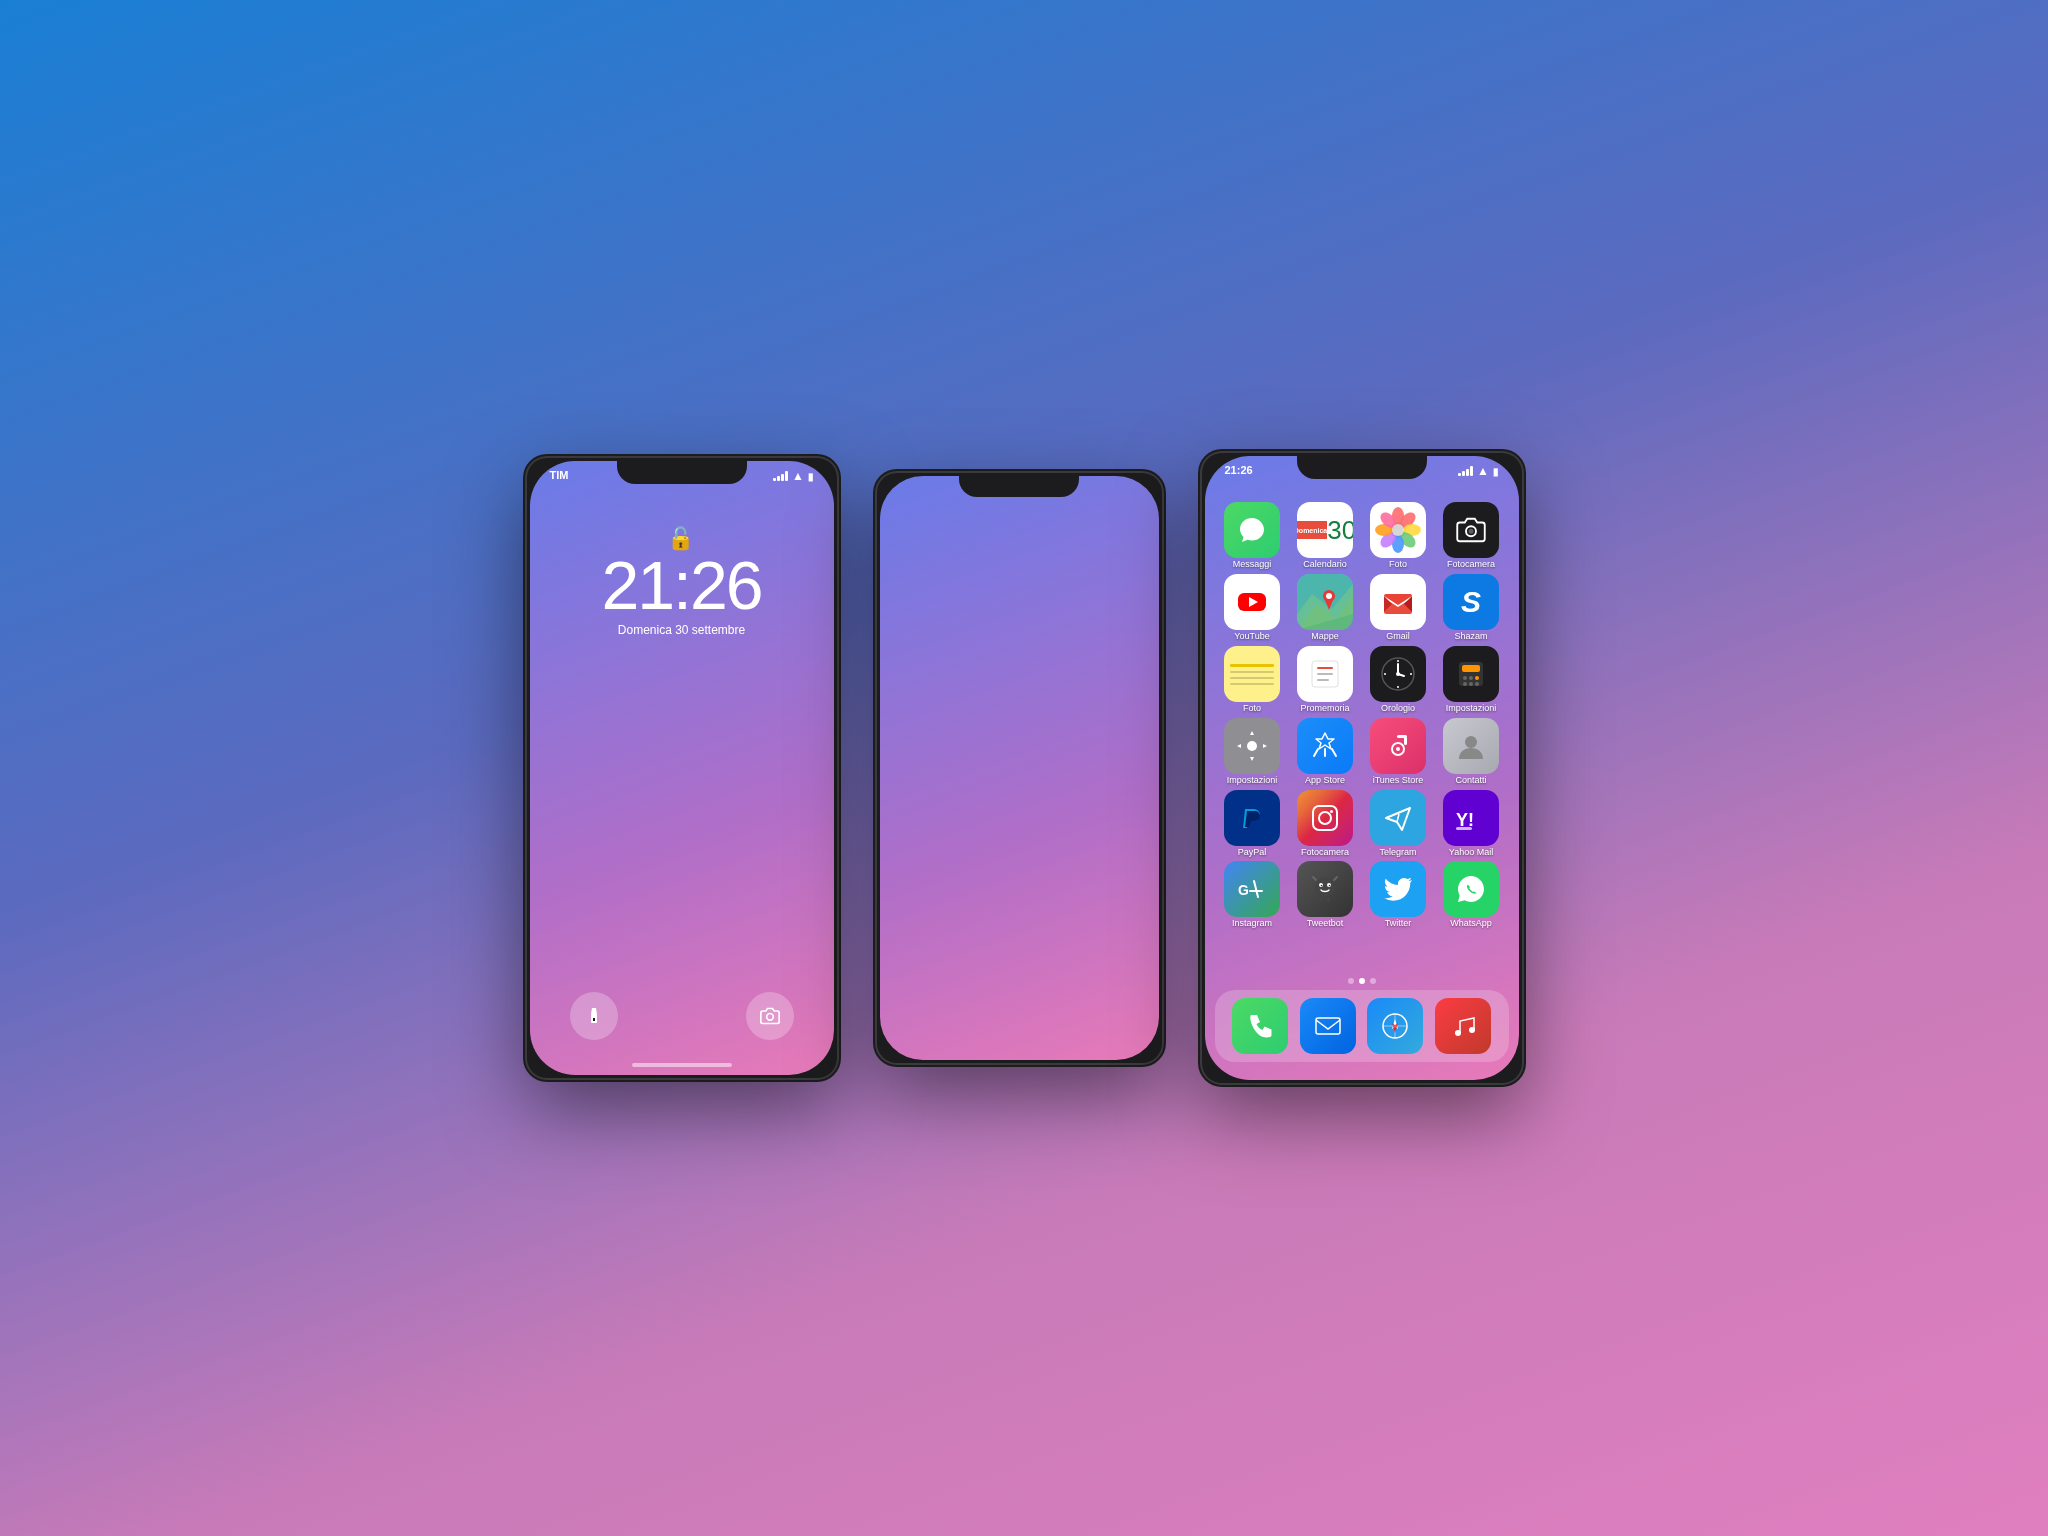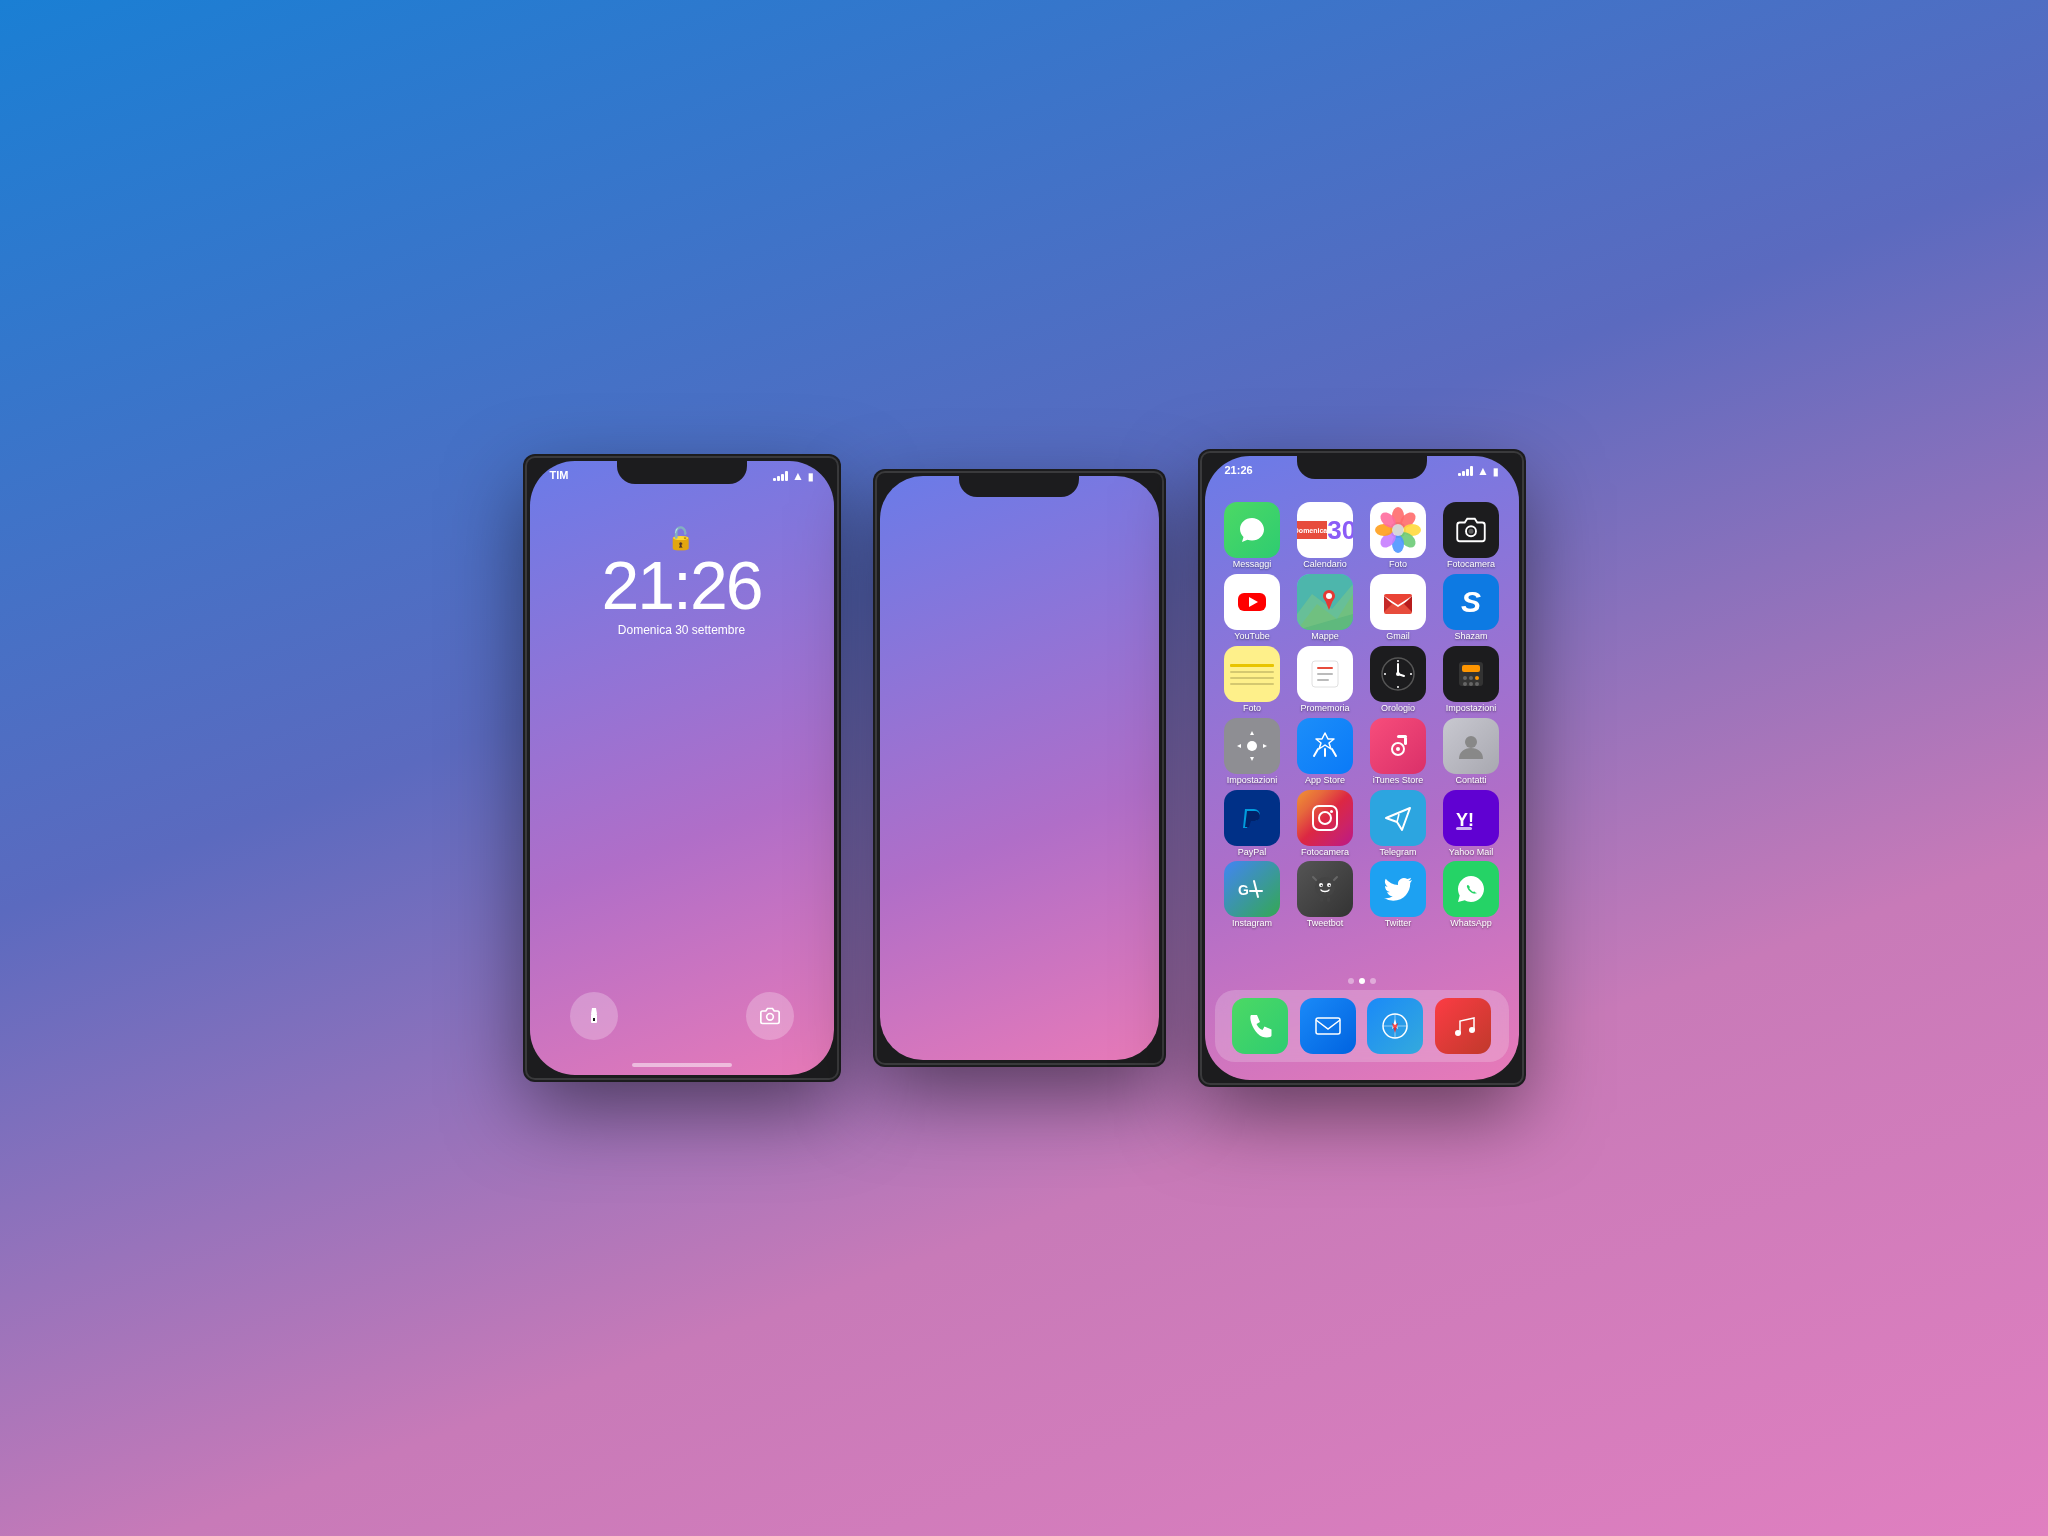--- a/index.html
+++ b/index.html
@@ -14,21 +14,21 @@
       font-family: -apple-system, 'Helvetica Neue', Arial, sans-serif;
       overflow: hidden;
     }
 
     
     .phone {
       position: relative;
       width: 310px;
       height: 620px;
       background: #1c1c1e;
-      border-radius: 8px;
+      border-radius: 20px;
       box-shadow:
         0 0 0 2px #3a3a3c,
         0 0 0 4px #1c1c1e,
         0 30px 80px rgba(0,0,0,0.5);
       overflow: hidden;
       flex-shrink: 0;
     }
 
     .phone-inner {
       position: absolute;
@@ -335,21 +335,21 @@
         </div>
         <span class="app-label">Messaggi</span>
       </div>
 
       <div class="app-item">
         <div class="app-icon" style="padding:0;background:white;border-radius:13px;overflow:hidden;">
           <div style="background:#e74c3c;height:18px;display:flex;align-items:center;justify-content:center;width:100%">
             <span style="font-size:7px;color:white;font-weight:700">Domenica</span>
           </div>
           <div style="flex:1;display:flex;align-items:center;justify-content:center;height:38px">
-            <span style="font-size:26px;font-weight:700;color:#8b5cf6">30</span>
+            <span style="font-size:26px;font-weight:400;color:#15803d">30</span>
           </div>
         </div>
         <span class="app-label">Calendario</span>
       </div>
 
       <div class="app-item">
         <div class="app-icon" style="background:white;padding:0">
           <svg viewBox="0 0 56 56" width="56" height="56">
             <circle cx="28" cy="28" r="8" fill="#999"></circle>
             <ellipse cx="28" cy="14" rx="6" ry="9" fill="#ff6b6b" opacity="0.9"></ellipse>

